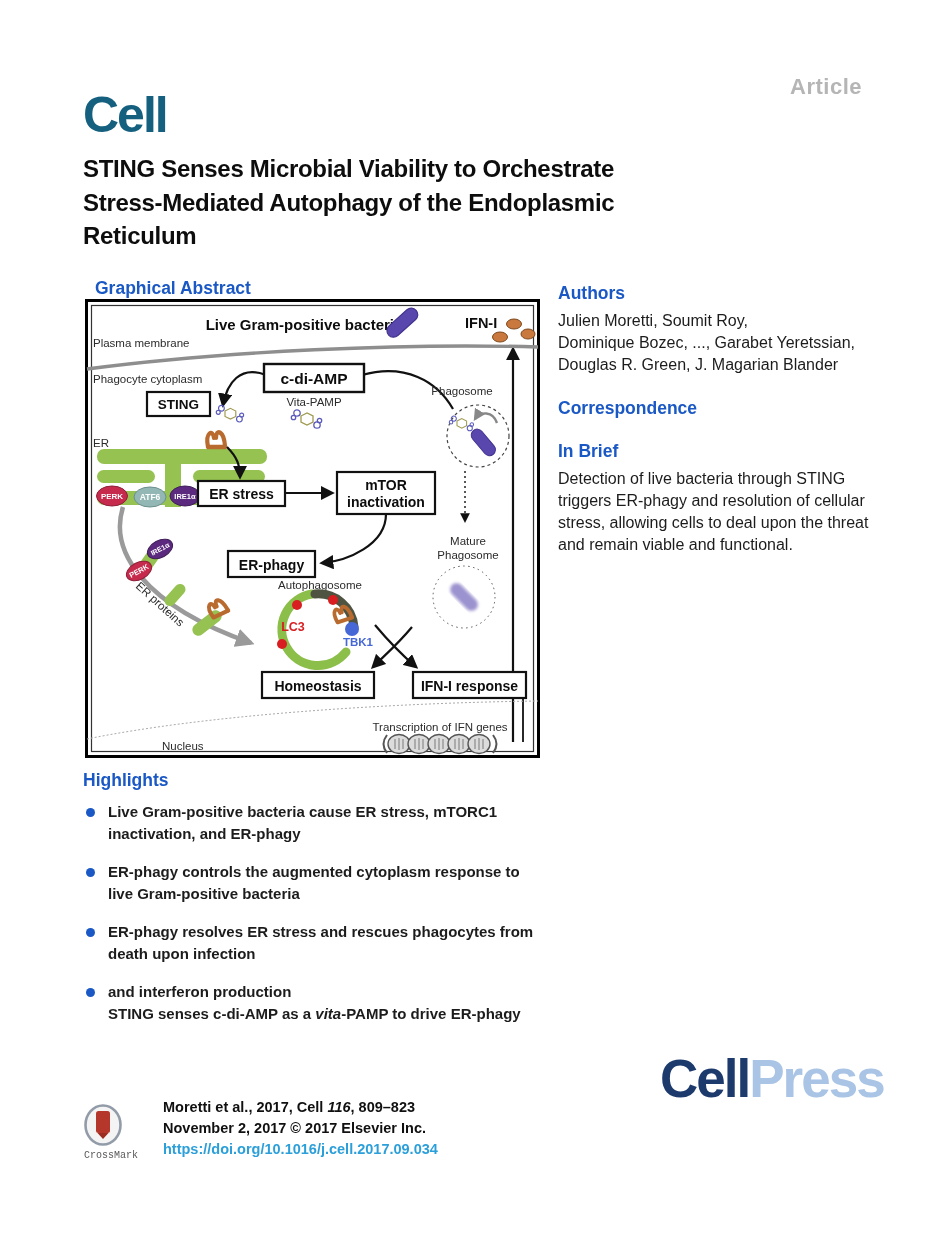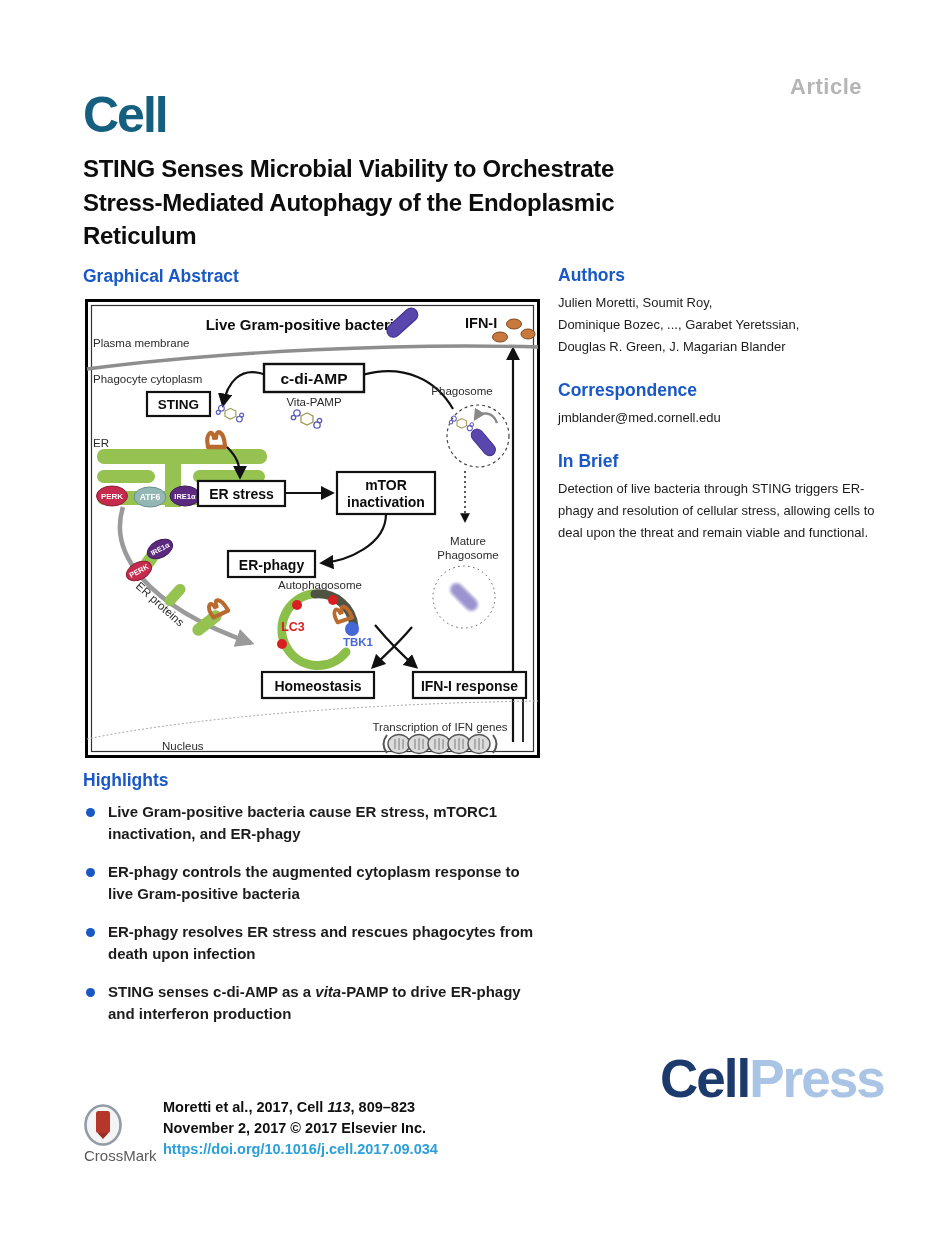--- a/index.html
+++ b/index.html
@@ -14,35 +14,35 @@
   
   .blue-h{font-size:17.5px;font-weight:bold;color:#1a58c5;}
 
   .ga-heading{top:266px;left:83px;}
 
   
   .figure-wrap{top:299px;left:85px;width:455px;height:459px;}
 
   
   .right-col{top:265px;left:558px;width:335px;}
-  .right-col .sect{margin-bottom:22px;}
-  .body-txt{font-size:13px;line-height:22px;color:#1c1c1c;}
+  .right-col .sect{margin-bottom:22px;margin-top:18px;}
+  .body-txt{font-size:16px;line-height:22px;color:#1c1c1c;}
   .right-col h3{margin:0 0 6px 0;}
   .email{color:#1c1c1c;text-decoration:none;}
 
   
   .highlights{top:770px;left:83px;width:500px;}
   .highlights h3{margin:0 0 10px 0;}
   .hl-item{display:flex;margin-bottom:16px;font-weight:bold;}
   .hl-dot{width:9px;height:9px;border-radius:50%;background:#1a58c5;margin:7px 13px 0 3px;flex:0 0 9px;}
   .hl-text{font-size:15px;line-height:22px;color:#1c1c1c;}
 
   
   .crossmark{top:1104px;left:84px;width:78px;text-align:left;}
-  .crossmark .cm-label{font-family:Liberation Sans, sans-serif;font-size:15px;color:#5a5a5a;vertical-align:middle;}
+  .crossmark .cm-label{font-family:Liberation Mono, monospace;font-size:10px;color:#5a5a5a;vertical-align:middle;}
   .citation{top:1097px;left:163px;font-size:14.5px;font-weight:bold;line-height:21px;color:#101010;}
   .doi a{color:#2b9fd9;text-decoration:none;}
   .cellpress{top:1048px;left:660px;font-size:53px;font-weight:bold;letter-spacing:-2px;}
   .cellpress .cp1{color:#1d3a6d;}
   .cellpress .cp2{color:#a9c4e5;}
 
   svg text{font-family:"Liberation Sans",sans-serif;}
   .fig-label{font-size:11.5px;fill:#2b2b2b;}
   .fig-box-text{font-size:14px;font-weight:bold;fill:#0d0d0d;}
 </style>
@@ -50,21 +50,21 @@
 <body>
 
 <div class="abs article-label">Article</div>
 <div class="abs cell-logo">Cell</div>
 <div class="abs title">
   <div>STING Senses Microbial Viability to Orchestrate</div>
   <div>Stress-Mediated Autophagy of the Endoplasmic</div>
   <div>Reticulum</div>
 </div>
 
-<h3 class="abs blue-h ga-heading" style="margin:0">Graphical Abstract</h3>
+<h3 class="abs blue-h ga-heading" style="margin:12px">Graphical Abstract</h3>
 
 <div class="abs figure-wrap">
 <svg width="455" height="459" viewBox="0 0 455 459">
   <defs>
     <marker id="mA" viewBox="0 0 10 10" refX="8" refY="5" markerWidth="6.5" markerHeight="6.5" orient="auto-start-reverse">
       <path d="M0,0 L10,5 L0,10 z" fill="#111"></path>
     </marker>
     <marker id="mAg" viewBox="0 0 10 10" refX="8" refY="5" markerWidth="4.2" markerHeight="4.2" orient="auto-start-reverse">
       <path d="M0,0 L10,5 L0,10 z" fill="#9a9a9a"></path>
     </marker>
@@ -237,21 +237,20 @@
   <div class="sect">
     <h3 class="blue-h">Authors</h3>
     <div class="body-txt">
       <div>Julien Moretti, Soumit Roy,</div>
       <div>Dominique Bozec, ..., Garabet Yeretssian,</div>
       <div>Douglas R. Green, J. Magarian Blander</div>
     </div>
   </div>
   <div class="sect">
     <h3 class="blue-h">Correspondence</h3>
-    <div class="body-txt email">jmblander@med.cornell.edu</div>
   </div>
   <div class="sect">
     <h3 class="blue-h">In Brief</h3>
     <div class="body-txt" style="width:333px">Detection of live bacteria through STING triggers ER-phagy and resolution of cellular stress, allowing cells to deal upon the threat and remain viable and functional.</div>
   </div>
 </div>
 
 <div class="abs highlights">
   <h3 class="blue-h">Highlights</h3>
 
@@ -275,34 +274,34 @@
     <span class="hl-dot"></span>
     <span class="hl-text">
         <span style="display:block">ER-phagy resolves ER stress and rescues phagocytes from</span>
         <span style="display:block">death upon infection</span>
       </span>
   </div>
 
   <div class="hl-item">
     <span class="hl-dot"></span>
     <span class="hl-text">
+      <span style="display:block">and interferon production</span>
       <span style="display:block"><span>STING senses c-di-AMP as a </span><i>vita</i><span>-PAMP to drive ER-phagy</span></span>
-      <span style="display:block">and interferon production</span>
     </span>
   </div>
 </div>
 
 <div class="abs crossmark">
   <svg width="38" height="42" viewBox="0 0 38 42" style="vertical-align:middle">
     <ellipse cx="19" cy="21" rx="17.5" ry="19.5" fill="#f4f4f4" stroke="#929ba8" stroke-width="2.6"></ellipse>
     <rect x="12" y="7" width="14" height="22" rx="2.5" fill="#b5372b"></rect>
     <path d="M13.5,29 l5.5,6 5.5,-6 z" fill="#9c2d22"></path>
   </svg>
   <span class="cm-label">CrossMark</span>
 </div>
 
 <div class="abs citation">
-  <div><span>Moretti et al., 2017, Cell </span><i>113</i><span>, 809–823</span></div>
+  <div><span>Moretti et al., 2017, Cell </span><i>116</i><span>, 809–823</span></div>
   <div>November 2, 2017 © 2017 Elsevier Inc.</div>
   <div class="doi"><a href="#">https://doi.org/10.1016/j.cell.2017.09.034</a></div>
 </div>
 
 <div class="abs cellpress"><span class="cp1">Cell</span><span class="cp2">Press</span></div>
 
 </body></html>

